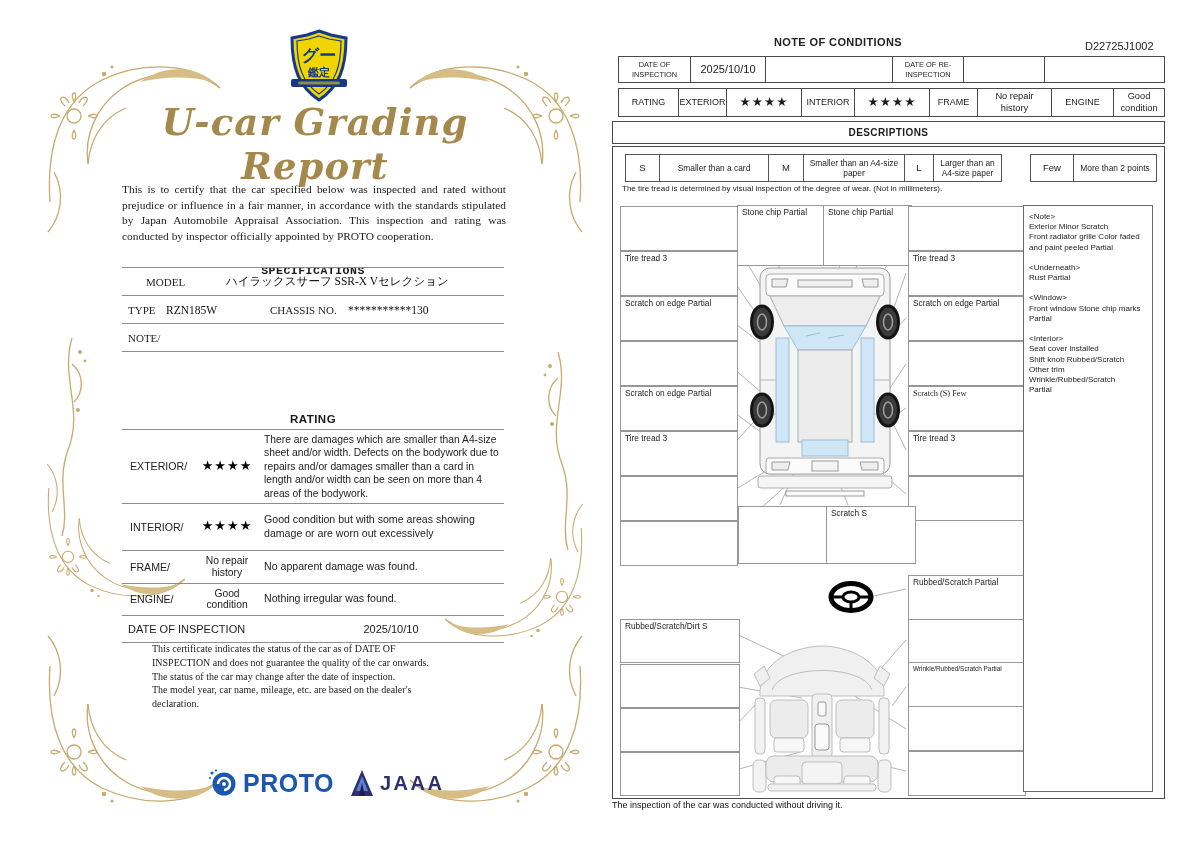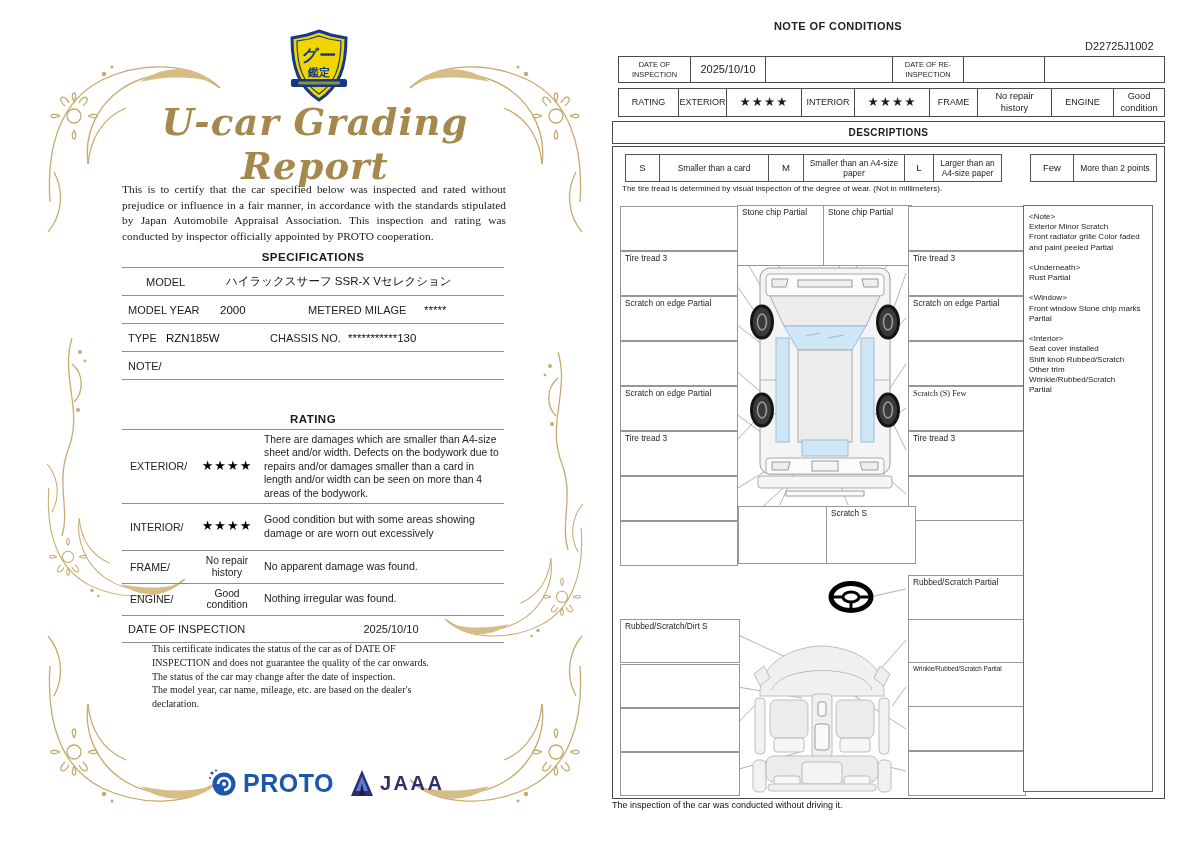--- a/index.html
+++ b/index.html
@@ -7,21 +7,21 @@
          font-family:"Liberation Sans","DejaVu Sans",sans-serif;color:#1c1c1c;}
   .abs{position:absolute;}
   .serif{font-family:"Liberation Serif","DejaVu Serif",serif;}
   .ctr{text-align:center;}
   
   .title{font-family:"DejaVu Serif","Liberation Serif",serif;font-style:italic;font-weight:700;
          font-size:37px;color:#a5894c;letter-spacing:1px;}
   .subtitle{font-size:11px;letter-spacing:3px;color:#2b2b2b;}
   .intro{font-size:11.4px;line-height:1.36;text-align:justify;color:#222;}
   .sechead{font-size:11.5px;font-weight:700;letter-spacing:.5px;color:#1a1a1a;}
-  .spec{border-top:1px solid #8d8d8d;}
+  .spec{border-top:1px solid #8d8d8d;font-family:Liberation Serif, serif;}
   .srow{display:flex;align-items:center;border-bottom:1px solid #8d8d8d;font-size:11px;}
   .slab{color:#222;}
   .sval{font-size:11.5px;color:#111;}
   .rrow{display:flex;border-bottom:1px solid #8d8d8d;font-size:10.6px;}
   .rlab{width:66px;padding-left:8px;display:flex;align-items:center;color:#222;}
   .rgrade{width:62px;display:flex;align-items:center;justify-content:center;text-align:center;line-height:1.15;}
   .stars{font-size:13px;letter-spacing:1px;color:#000;}
   .rdesc{flex:1;display:flex;align-items:center;line-height:1.3;padding:3px 0 3px 6px;color:#222;}
   .disc{font-size:10px;line-height:1.38;color:#222;}
   
@@ -102,32 +102,26 @@
       <text x="33" y="33" text-anchor="middle" font-size="17" font-weight="bold" fill="#14398c" font-family="DejaVu Sans, sans-serif">グー</text>
       <text x="33" y="48" text-anchor="middle" font-size="11" font-weight="bold" fill="#14398c" font-family="DejaVu Sans, sans-serif">鑑定</text>
       <rect x="5" y="51" width="56" height="8" rx="2" fill="#14398c"></rect>
       <rect x="12" y="53.5" width="42" height="3" rx="1.5" fill="#f0d500" opacity=".55"></rect>
     </svg>
 
     <div class="abs title ctr" style="left:60px;top:92px;width:450px;">U-car Grading Report</div>
 
     <div class="abs intro serif" style="left:92px;top:174px;width:384px;">This is to certify that the car specified below was inspected and rated without prejudice or influence in a fair manner, in accordance with the standards stipulated by Japan Automobile Appraisal Association. This inspection and rating was conducted by inspector officially appointed by PROTO cooperation.</div>
 
-    <div class="abs sechead ctr" style="left:92px;top:243px;width:382px;">SPECIFICATIONS</div>
+    <div class="abs sechead ctr" style="left:92px;top:256px;width:382px;font-family:Liberation Mono, monospace;">SPECIFICATIONS</div>
 
     <div class="abs spec" style="left:92px;top:259px;width:382px;">
       <div class="srow" style="height:27px;">
         <span class="slab" style="width:80px;padding-left:24px;">MODEL</span>
         <span class="sval">ハイラックスサーフ SSR-X Vセレクション</span>
-      </div>
-      <div class="srow" style="height:27px;">
-        <span class="slab" style="width:92px;padding-left:6px;">MODEL YEAR</span>
-        <span class="sval" style="width:88px;">2000</span>
-        <span class="slab" style="width:116px;">METERED MILAGE</span>
-        <span class="sval">*****</span>
       </div>
       <div class="srow" style="height:27px;">
         <span class="slab" style="width:38px;padding-left:6px;">TYPE</span>
         <span class="sval" style="width:104px;">RZN185W</span>
         <span class="slab" style="width:78px;">CHASSIS NO.</span>
         <span class="sval">***********130</span>
       </div>
       <div class="srow" style="height:27px;">
         <span class="slab" style="padding-left:6px;">NOTE/</span>
       </div>
@@ -188,21 +182,21 @@
           <polygon points="6,22 12,7 18,22" fill="#5b7fd4"></polygon>
           <polygon points="9,27 12,14 15,27" fill="#1d1d4f"></polygon>
         </svg>
         <span class="jaaa-word">JAAA</span>
       </div>
     </div>
   </div>
 
   <div>
 
-    <div class="abs rp-title ctr" style="left:613px;top:20px;width:450px;text-align:center;">NOTE OF CONDITIONS</div>
+    <div class="abs rp-title ctr" style="left:613px;top:36px;width:450px;text-align:center;">NOTE OF CONDITIONS</div>
     <div class="abs docnum" style="left:1085px;top:40px;">D22725J1002</div>
 
     <div class="abs tbl" style="left:618px;top:56px;width:545px;height:25px;">
       <div class="tc lab7" style="width:71px;">DATE OF INSPECTION</div>
       <div class="tc val11" style="width:74px;">2025/10/10</div>
       <div class="tc" style="width:126px;"></div>
       <div class="tc lab7" style="width:70px;">DATE OF RE-INSPECTION</div>
       <div class="tc val11" style="width:80px;"></div>
       <div class="tc" style="flex:1;"></div>
     </div>

